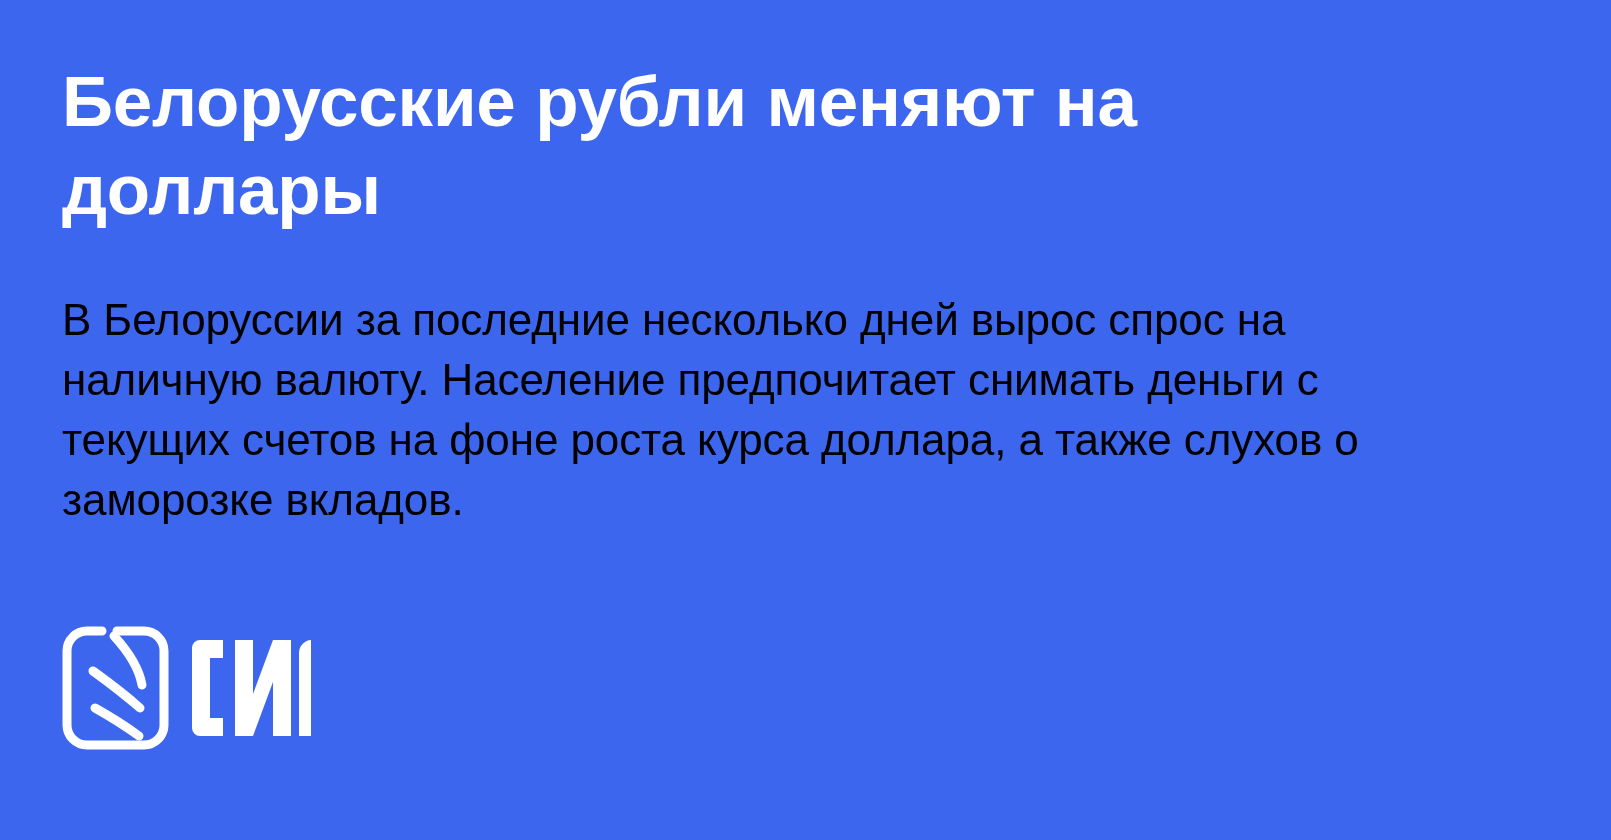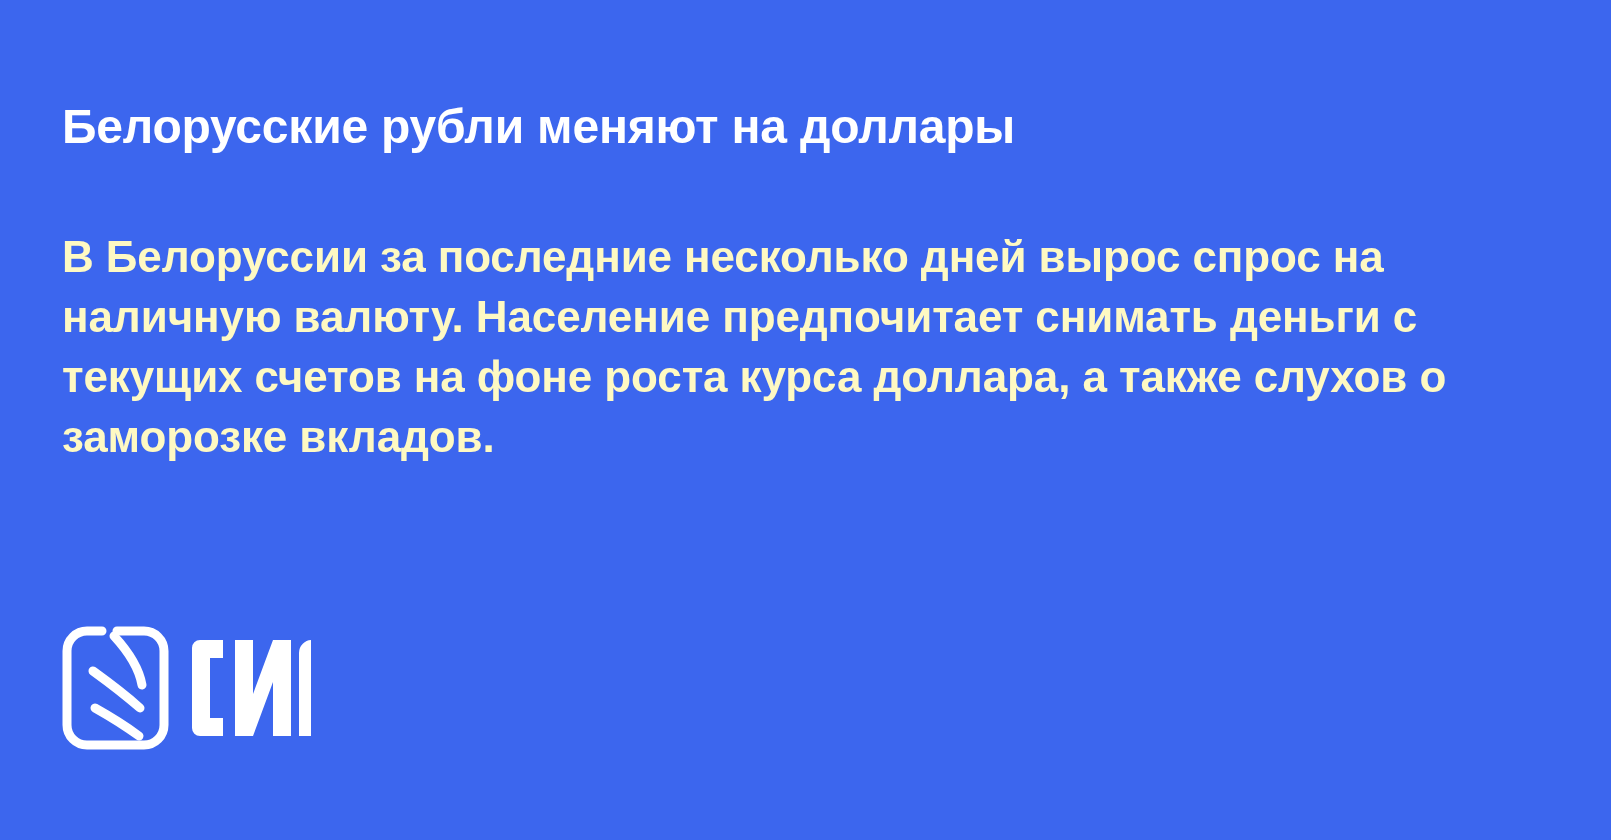--- a/index.html
+++ b/index.html
@@ -26,40 +26,40 @@
 
   .card-inner {
     position: absolute;
     left: 62px;
     top: 0;
     width: 1430px;
   }
 
   .headline {
     margin: 0;
-    padding-top: 83px;
+    padding-top: 58px;
     font-family: "Liberation Sans", "DejaVu Sans", sans-serif;
-    font-size: 48px;
+    font-size: 71px;
     line-height: 88px;
     font-weight: 700;
     letter-spacing: -0.2px;
     color: #ffffff;
     max-width: 1290px;
     white-space: pre-wrap;
   }
 
   .lede {
     margin: 0;
     padding-top: 56px;
     font-family: "Liberation Sans", "DejaVu Sans", sans-serif;
     font-size: 44px;
     line-height: 60px;
-    font-weight: 700;
+    font-weight: 400;
     letter-spacing: -0.1px;
-    color: #fef9c3;
+    color: #000000;
     max-width: 1412px;
   }
 
   
   .logo {
     position: absolute;
     left: 62px;
     top: 626px;
     display: flex;
     align-items: center;

